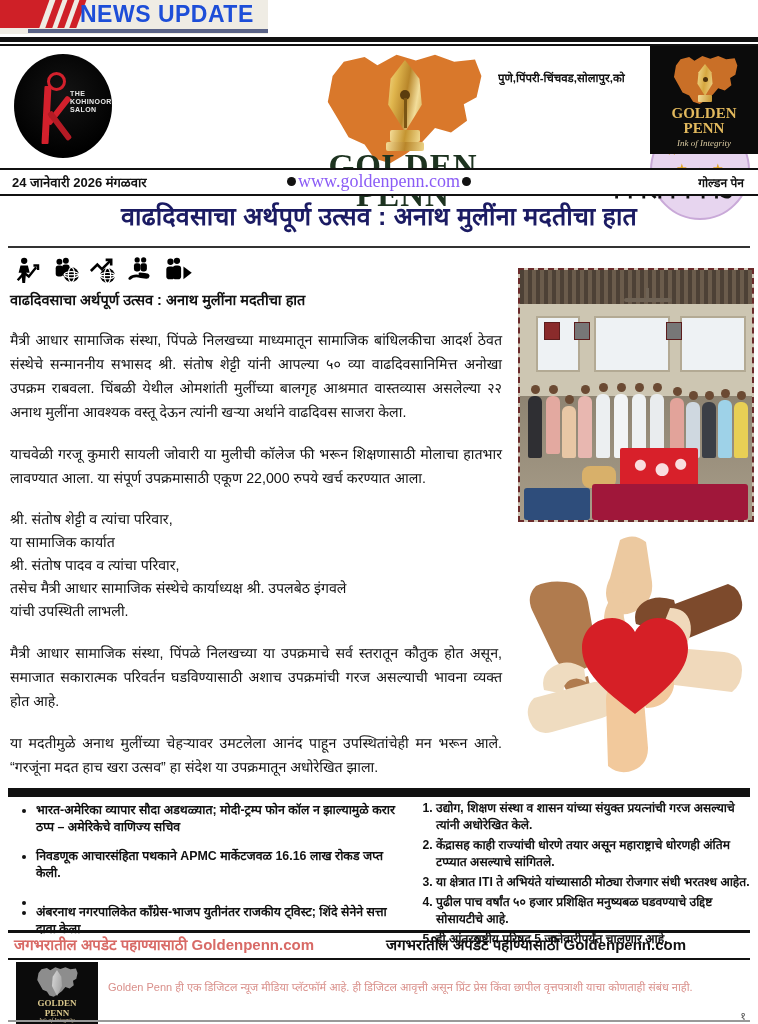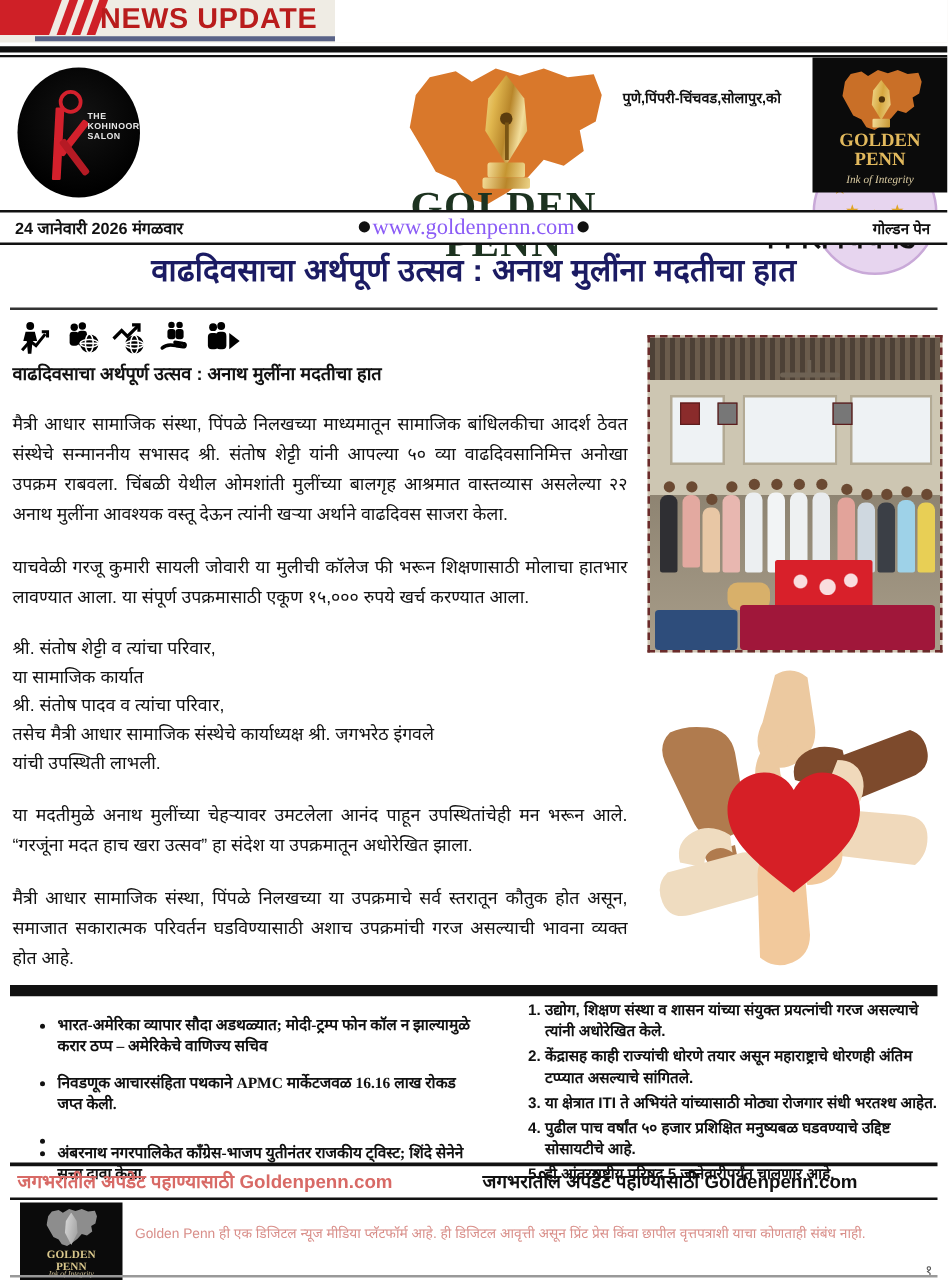--- a/index.html
+++ b/index.html
@@ -15,21 +15,21 @@
 
   
   .topbanner{position:absolute;left:0;top:0;width:758px;height:34px;background:#efece4;}
   .redslashes{position:absolute;left:0;top:0;width:90px;height:28px;overflow:hidden;}
   .redslashes i{position:absolute;top:-4px;width:13px;height:38px;background:#cf2027;transform:skewX(-20deg);display:block;}
   .redslashes i:nth-child(1){left:-8px;width:52px;}
   .redslashes i:nth-child(2){left:50px;width:7px;}
   .redslashes i:nth-child(3){left:62px;width:7px;}
   .redslashes i:nth-child(4){left:74px;width:7px;}
   .newsupdate{position:absolute;left:80px;top:1px;font-size:23px;font-weight:bold;
-     letter-spacing:.5px;color:#b91c1c;font-family:"Liberation Sans",sans-serif;}
+     letter-spacing:.5px;color:#1d4ed8;font-family:"Liberation Sans",sans-serif;}
   .nu-underline{position:absolute;left:28px;top:29px;width:240px;height:4px;background:#5a6387;}
   .banner-edge{position:absolute;left:268px;top:0;width:490px;height:34px;background:#ffffff;}
 
   
   .rule-thick{position:absolute;left:0;top:37px;width:758px;height:5px;background:#111;}
   .rule-thin{position:absolute;left:0;top:44px;width:758px;height:2px;background:#111;}
 
   
   .masthead{position:absolute;left:0;top:46px;width:758px;height:122px;background:#fff;}
 
@@ -151,21 +151,21 @@
   .ph-rug1{position:absolute;left:4px;top:218px;width:66px;height:32px;background:#2e4d7b;border-radius:3px;}
   .ph-rug2{position:absolute;left:72px;top:214px;width:156px;height:36px;background:#a0173a;border-radius:3px;}
   .ph-sack{position:absolute;left:62px;top:196px;width:34px;height:22px;background:#d8b06a;border-radius:8px;}
 
   
   .hands{position:absolute;left:512px;top:524px;width:246px;height:262px;}
 
   
   .blackbar{position:absolute;left:8px;top:788px;width:742px;height:9px;background:#111;}
   .bullets-left{position:absolute;left:14px;top:802px;width:382px;}
-  .bullets-left ul{margin:10px;padding-left:22px;font-family:Liberation Serif, serif;}
+  .bullets-left ul{margin:0;padding-left:22px;}
   .bullets-left li{font-size:12.4px;font-weight:bold;line-height:17px;margin-bottom:12px;color:#111;}
   .bullets-left li.blank{margin-bottom:6px;height:4px;}
   .bullets-right{position:absolute;left:414px;top:800px;width:338px;}
   .bullets-right ol{margin:0;padding-left:22px;}
   .bullets-right li{font-size:12.2px;font-weight:bold;line-height:17px;margin-bottom:3px;color:#111;}
   .vdiv{position:absolute;left:404px;top:800px;width:2px;height:118px;background:#fff;}
 
   
   .promo-rule{position:absolute;left:8px;top:930px;width:742px;height:3px;background:#111;}
   .promo{position:absolute;left:0;top:934px;width:758px;height:26px;}
@@ -317,28 +317,28 @@
         <rect x="2.5" y="11" width="9" height="14" rx="3.4" fill="#000"></rect>
       <circle cx="14" cy="5" r="3.4" fill="#000"></circle>
         <rect x="9.5" y="10" width="9" height="15" rx="3.4" fill="#000"></rect>
       <path d="M21 11l9 7-9 7z" fill="#000"></path>
     </svg>
   </div>
 
   <div class="article">
     <div class="sub-headline">वाढदिवसाचा अर्थपूर्ण उत्सव : अनाथ मुलींना मदतीचा हात</div>
     <p class="para">मैत्री आधार सामाजिक संस्था, पिंपळे निलखच्या माध्यमातून सामाजिक बांधिलकीचा आदर्श ठेवत संस्थेचे सन्माननीय सभासद श्री. संतोष शेट्टी यांनी आपल्या ५० व्या वाढदिवसानिमित्त अनोखा उपक्रम राबवला. चिंबळी येथील ओमशांती मुलींच्या बालगृह आश्रमात वास्तव्यास असलेल्या २२ अनाथ मुलींना आवश्यक वस्तू देऊन त्यांनी खऱ्या अर्थाने वाढदिवस साजरा केला.</p>
-    <p class="para">याचवेळी गरजू कुमारी सायली जोवारी या मुलीची कॉलेज फी भरून शिक्षणासाठी मोलाचा हातभार लावण्यात आला. या संपूर्ण उपक्रमासाठी एकूण १५,००० रुपये खर्च करण्यात आला.</p>
+    <p class="para">याचवेळी गरजू कुमारी सायली जोवारी या मुलीची कॉलेज फी भरून शिक्षणासाठी मोलाचा हातभार लावण्यात आला. या संपूर्ण उपक्रमासाठी एकूण 22,000 रुपये खर्च करण्यात आला.</p>
     <p class="para nojust" style="margin-bottom:0">श्री. संतोष शेट्टी व त्यांचा परिवार,</p>
     <p class="para nojust" style="margin-bottom:0">या सामाजिक कार्यात</p>
     <p class="para nojust" style="margin-bottom:0">श्री. संतोष पादव व त्यांचा परिवार,</p>
-    <p class="para nojust" style="margin-bottom:0">तसेच मैत्री आधार सामाजिक संस्थेचे कार्याध्यक्ष श्री. जगभरेठ इंगवले</p>
+    <p class="para nojust" style="margin-bottom:0">तसेच मैत्री आधार सामाजिक संस्थेचे कार्याध्यक्ष श्री. उपलबेठ इंगवले</p>
     <p class="para nojust">यांची उपस्थिती लाभली.</p>
+    <p class="para">मैत्री आधार सामाजिक संस्था, पिंपळे निलखच्या या उपक्रमाचे सर्व स्तरातून कौतुक होत असून, समाजात सकारात्मक परिवर्तन घडविण्यासाठी अशाच उपक्रमांची गरज असल्याची भावना व्यक्त होत आहे.</p>
     <p class="para">या मदतीमुळे अनाथ मुलींच्या चेहऱ्यावर उमटलेला आनंद पाहून उपस्थितांचेही मन भरून आले. “गरजूंना मदत हाच खरा उत्सव” हा संदेश या उपक्रमातून अधोरेखित झाला.</p>
-    <p class="para">मैत्री आधार सामाजिक संस्था, पिंपळे निलखच्या या उपक्रमाचे सर्व स्तरातून कौतुक होत असून, समाजात सकारात्मक परिवर्तन घडविण्यासाठी अशाच उपक्रमांची गरज असल्याची भावना व्यक्त होत आहे.</p>
   </div>
 
   <div class="photo">
     <div class="ph-roof"></div>
     <div class="ph-wall"></div>
     <div class="ph-fanrod"></div>
       <div class="ph-fan"></div>
     <div class="ph-win a"></div>
       <div class="ph-win b"></div>
       <div class="ph-win c"></div>

